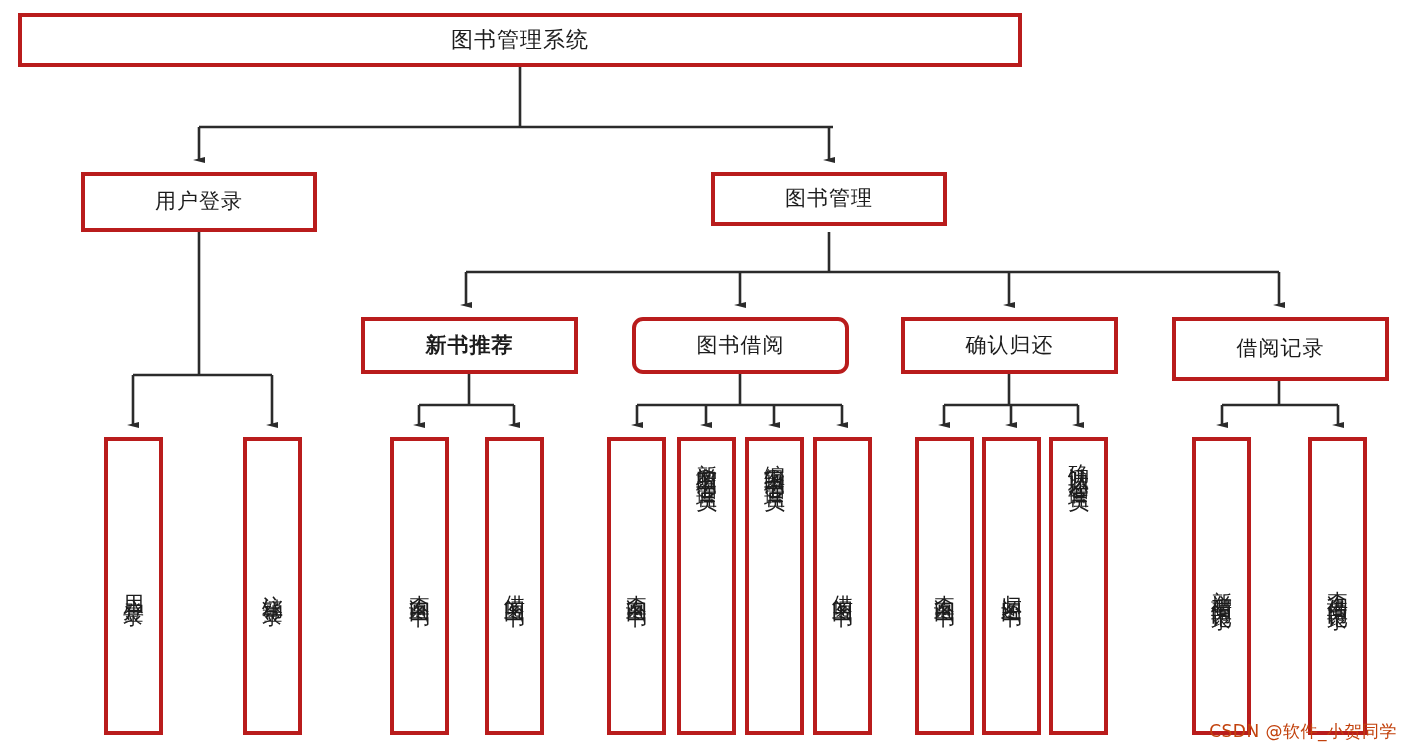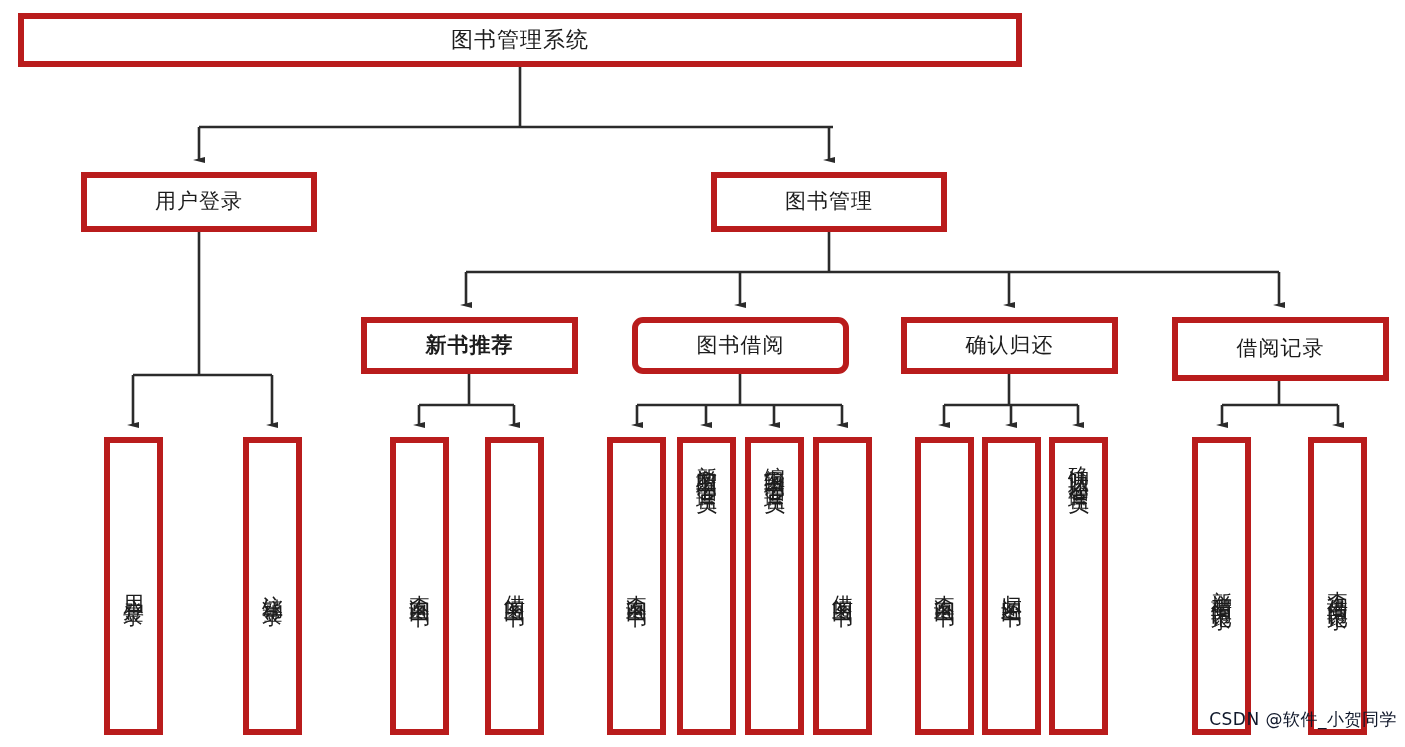--- a/index.html
+++ b/index.html
@@ -22,21 +22,21 @@
     position: absolute;
     left: 0;
     top: 0;
     width: 1405px;
     height: 747px;
     pointer-events: none;
   }
   .node {
     position: absolute;
     box-sizing: border-box;
-    border: 6px solid #b91c1c;
+    border: 4px solid #b91c1c;
     background: #ffffff;
     display: flex;
     align-items: center;
     justify-content: center;
     text-align: center;
     color: #1c1c1c;
   }
   .node.h {
     font-size: 21px;
     letter-spacing: 1px;
@@ -57,23 +57,23 @@
   }
   .node.v.top {
     justify-content: flex-start;
   }
   .node.v.mid {
     justify-content: center;
   }
   .watermark {
     position: absolute;
     right: 8px;
-    bottom: 16px;
+    bottom: 4px;
     font-size: 17px;
-    color: #0f172a;
+    color: #c2410c;
     letter-spacing: 0.5px;
     white-space: nowrap;
     text-align: right;
   }
 </style>
 </head>
 <body>
 
 <div id="stage">
 
@@ -127,21 +127,21 @@
     </g>
   </svg>
 
   <div class="node h root" style="left:18px; top:13px; width:1004px; height:54px;">
     <span>图书管理系统</span>
   </div>
 
   <div class="node h" style="left:81px; top:172px; width:236px; height:60px;">
     <span>用户登录</span>
   </div>
-  <div class="node h" style="left:711px; top:172px; width:236px; height:60px;">
+  <div class="node h" style="left:711px; top:172px; width:236px; height:54px;">
     <span>图书管理</span>
   </div>
 
   <div class="node h" style="left:361px; top:317px; width:217px; height:57px;font-weight:bold;">
     <span>新书推荐</span>
   </div>
   <div class="node h" style="left:632px; top:317px; width:217px; height:57px;border-radius:11px;">
     <span>图书借阅</span>
   </div>
   <div class="node h" style="left:901px; top:317px; width:217px; height:57px;">

